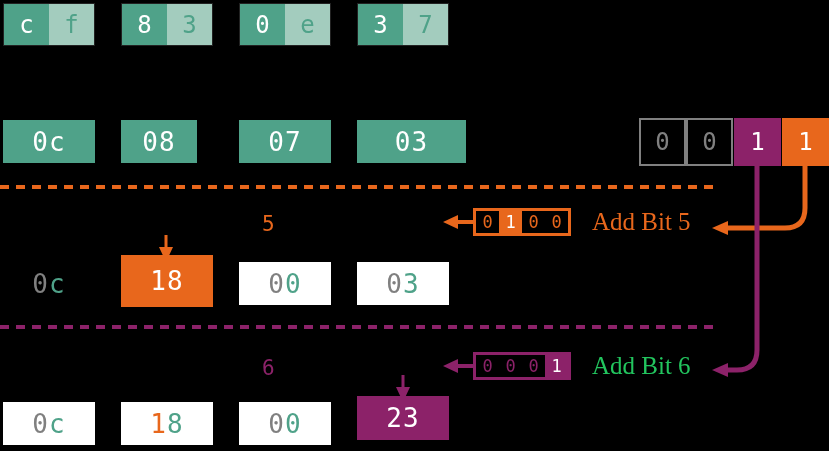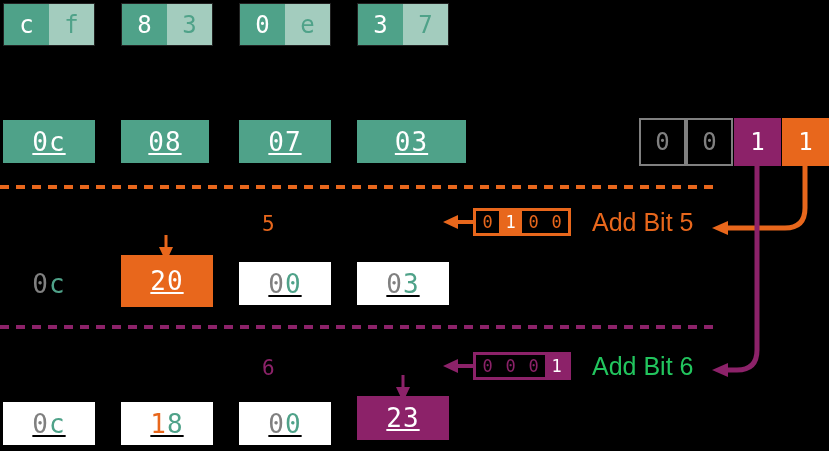--- a/index.html
+++ b/index.html
@@ -12,21 +12,21 @@
   .pairbox{position:absolute;height:43px;display:flex;
            border:1px solid #222;box-sizing:border-box;}
   .pairbox .nib{flex:1;display:flex;align-items:center;justify-content:center;
                 font-size:24px;line-height:1;}
   .nib.hi{background:#4FA289;color:#ffffff;}
   .nib.lo{background:#A3CCBE;color:#4FA289;}
 
   
   .bytebox{position:absolute;height:43px;display:flex;align-items:center;
            justify-content:center;font-size:26px;letter-spacing:1px;
-           box-sizing:border-box;text-decoration:underline;}
+           box-sizing:border-box;}
   .bytebox.teal{background:#4FA289;color:#ffffff;}
   .bytebox.white{background:#ffffff;}
   .bytebox.orange{background:#E8671C;color:#ffffff;}
   .bytebox.purple{background:#8C2269;color:#ffffff;}
   .bytebox.plain{background:transparent;}
   .c-gray{color:#808080;}
   .c-teal{color:#4FA289;}
   .c-orange{color:#E8671C;}
 
   
@@ -42,21 +42,21 @@
             box-sizing:border-box;padding:3px;}
   .bitgroup.og{background:#E8671C;}
   .bitgroup.pg{background:#8C2269;}
   .bitgroup .bg-cell{width:23px;display:flex;align-items:center;
             justify-content:center;font-size:17px;line-height:1;}
   .bitgroup.og .bg-cell{background:#000;color:#E8671C;}
   .bitgroup.pg .bg-cell{background:#000;color:#8C2269;}
   .bitgroup .bg-cell.on{color:#ffffff;background:transparent;}
 
   
-  .lbl{position:absolute;font-family:Liberation Sans, sans-serif;}
+  .lbl{position:absolute;font-family:Liberation Serif, serif;}
   .addlbl{font-size:25px;}
   .addlbl.o{color:#E8671C;}
   .addlbl.p{color:#22c55e;}
   .numlbl{font-size:21px;font-family:"DejaVu Sans Mono",monospace;}
   .numlbl.o{color:#E8671C;}
   .numlbl.p{color:#8C2269;}
 </style>
 </head>
 <body>
 
@@ -96,21 +96,21 @@
 <div class="pairbox" style="left:239px;top:3px;width:92px;">
   <div class="nib hi">0</div>
   <div class="nib lo">e</div>
 </div>
 <div class="pairbox" style="left:357px;top:3px;width:92px;">
   <div class="nib hi">3</div>
   <div class="nib lo">7</div>
 </div>
 
 <div class="bytebox teal" style="left:3px;top:120px;width:92px;">0c</div>
-<div class="bytebox teal" style="left:121px;top:120px;width:88px;">08</div>
+<div class="bytebox teal" style="left:121px;top:120px;width:76px;">08</div>
 <div class="bytebox teal" style="left:239px;top:120px;width:92px;">07</div>
 <div class="bytebox teal" style="left:357px;top:120px;width:109px;">03</div>
 
 <div class="bitcell empty" style="left:639px;">0</div>
 <div class="bitcell empty" style="left:686px;">0</div>
 <div class="bitcell fillp" style="left:734px;">1</div>
 <div class="bitcell fillo" style="left:782px;width:47px;">1</div>
 
 <div class="lbl numlbl o" style="left:262px;top:212px;">5</div>
 
@@ -120,21 +120,21 @@
   <div class="bg-cell">0</div>
   <div class="bg-cell">0</div>
 </div>
 
 <div class="lbl addlbl o" style="left:592px;top:208px;">Add Bit 5</div>
 
 <div class="bytebox plain" style="left:3px;top:262px;width:92px;">
   <span class="c-gray">0</span>
     <span class="c-teal">c</span>
 </div>
-<div class="bytebox orange" style="left:121px;top:255px;width:92px;height:52px;">20</div>
+<div class="bytebox orange" style="left:121px;top:255px;width:92px;height:52px;">18</div>
 <div class="bytebox white" style="left:239px;top:262px;width:92px;">
   <span class="c-gray">0</span>
     <span class="c-teal">0</span>
 </div>
 <div class="bytebox white" style="left:357px;top:262px;width:92px;">
   <span class="c-gray">0</span>
     <span class="c-teal">3</span>
 </div>
 
 <div class="lbl numlbl p" style="left:262px;top:356px;">6</div>

